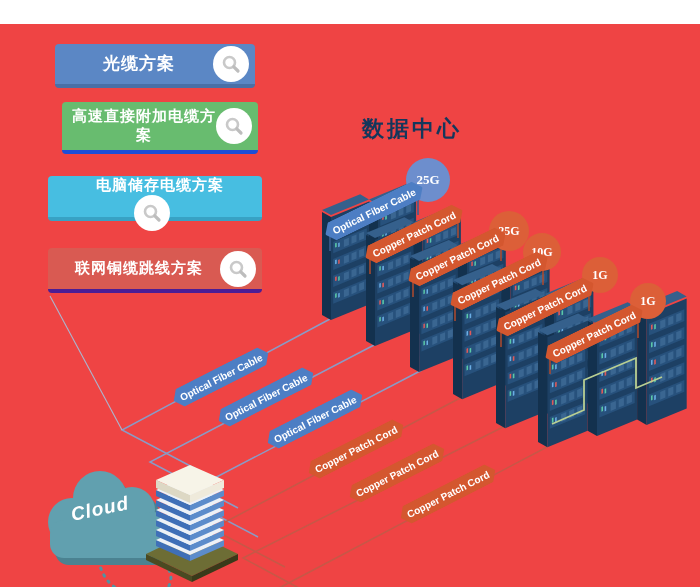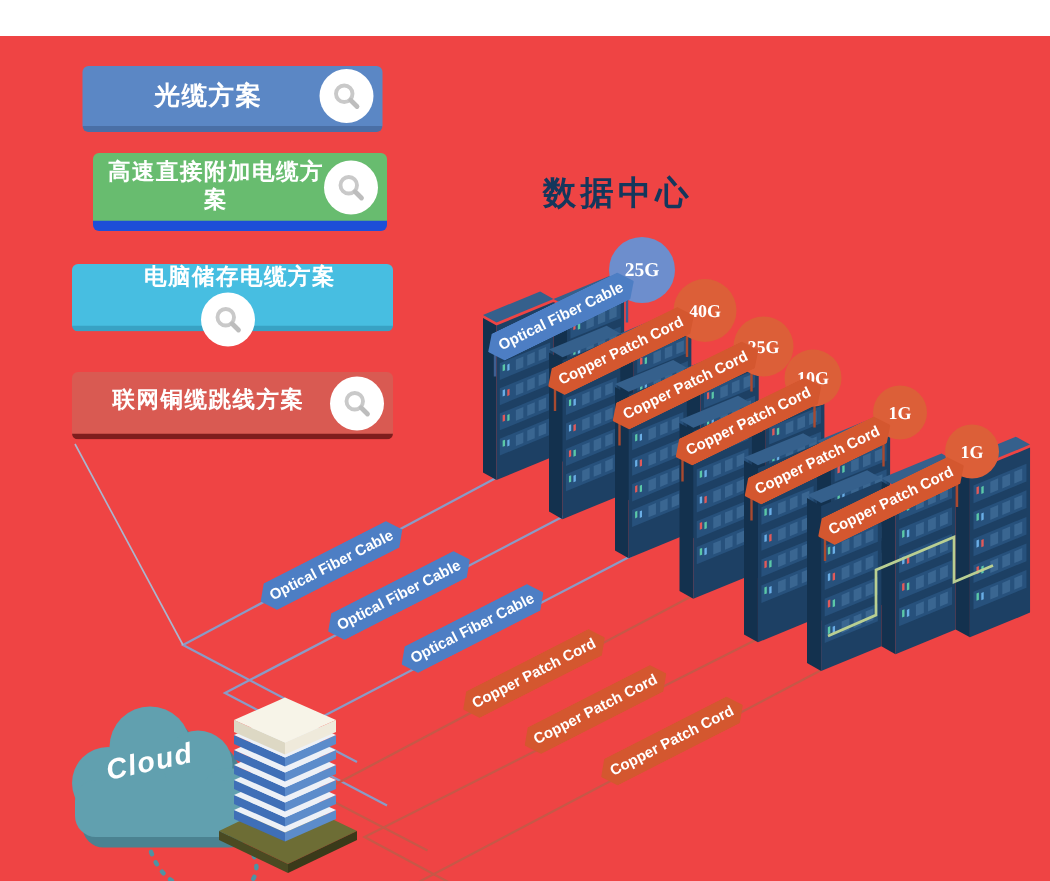--- a/index.html
+++ b/index.html
@@ -7,23 +7,23 @@
          font-family:"Liberation Sans",sans-serif;margin-top:24px;}
   #scene{position:absolute;left:0;top:0;z-index:1;}
 
   
   .btn{position:absolute;z-index:3;display:flex;align-items:center;border-radius:4px;
        color:#fff;font-weight:bold;cursor:pointer;box-sizing:border-box;}
   .btn .btn-label{flex:1;text-align:center;line-height:1.25;letter-spacing:1px;padding-left:10px;}
   .mag{width:36px;height:36px;border-radius:50%;background:#fff;flex:0 0 36px;margin-right:6px;
        display:flex;align-items:center;justify-content:center;}
   #btn1{left:55px;top:20px;width:200px;height:44px;background:#5b87c5;border-bottom:4px solid #4a6fa6;font-size:17px;}
-  #btn2{left:62px;top:78px;width:196px;height:52px;background:#68bc6f;border-bottom:7px solid #1d4ed8;font-size:15px;}
+  #btn2{left:62px;top:78px;width:196px;height:52px;background:#68bc6f;border-bottom:4px solid #1d4ed8;font-size:15px;}
   #btn3{left:48px;top:152px;width:214px;height:45px;background:#47bee1;border-bottom:4px solid #38a2c4;font-size:15px;flex-direction:column;}
-  #btn4{left:48px;top:224px;width:214px;height:45px;background:#d95a52;border-bottom:4px solid #7f1d1d;font-size:15px;font-family:Liberation Mono, monospace;}
+  #btn4{left:48px;top:224px;width:214px;height:45px;background:#d95a52;border-bottom:4px solid #4c1d95;font-size:15px;}
 
   
   #title{position:absolute;left:362px;top:90px;z-index:3;font-size:22px;font-weight:bold;
          color:#14375c;letter-spacing:3px;}
 
   
   .badge{position:absolute;z-index:4;border-radius:50%;color:#fff;font-weight:bold;font-size:12px;
          display:flex;align-items:center;justify-content:center;font-family:Liberation Serif, serif;}
   .badge.blue{background:#6d8ecd;}
   .badge.orange{background:#dc5f38;}
@@ -593,21 +593,20 @@
       <svg width="24" height="24" viewBox="0 0 24 24">
           <circle cx="10.5" cy="10.5" r="5.5" fill="none" stroke="#c9c9c9" stroke-width="2.6"></circle>
           <line x1="14.8" y1="14.8" x2="19" y2="19" stroke="#bdbdbd" stroke-width="3.2" stroke-linecap="round"></line>
         </svg>
     </span>
   </div>
 
   <div id="title">数据中心</div>
 
   <div class="badge blue" id="bd1">25G</div>
-  <div class="badge orange" id="bd2">40G</div>
   <div class="badge orange" id="bd3">25G</div>
   <div class="badge orange" id="bd4">10G</div>
   <div class="badge orange" id="bd5">1G</div>
   <div class="badge orange" id="bd6">1G</div>
 
   <div class="ribbon rackrib blue" id="rr1">Optical Fiber Cable</div>
   <div class="ribbon rackrib orange" id="rr2">Copper Patch Cord</div>
   <div class="ribbon rackrib orange" id="rr3">Copper Patch Cord</div>
   <div class="ribbon rackrib orange" id="rr4">Copper Patch Cord</div>
   <div class="ribbon rackrib orange" id="rr5">Copper Patch Cord</div>

